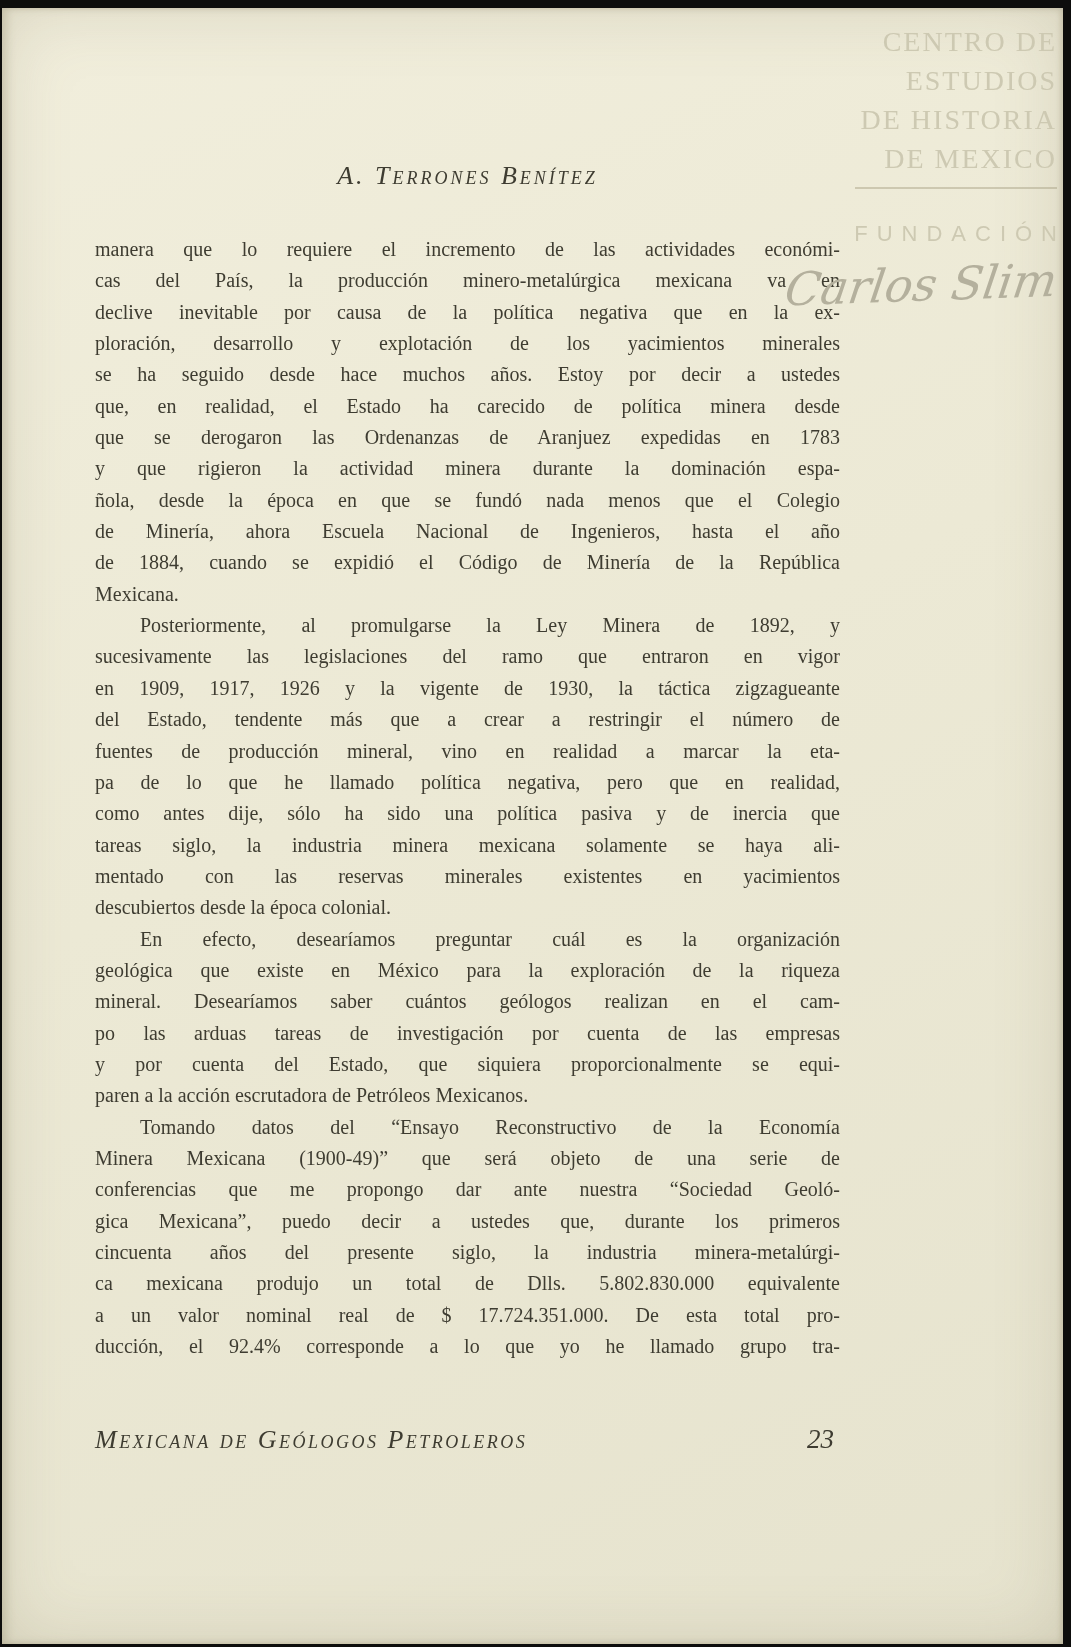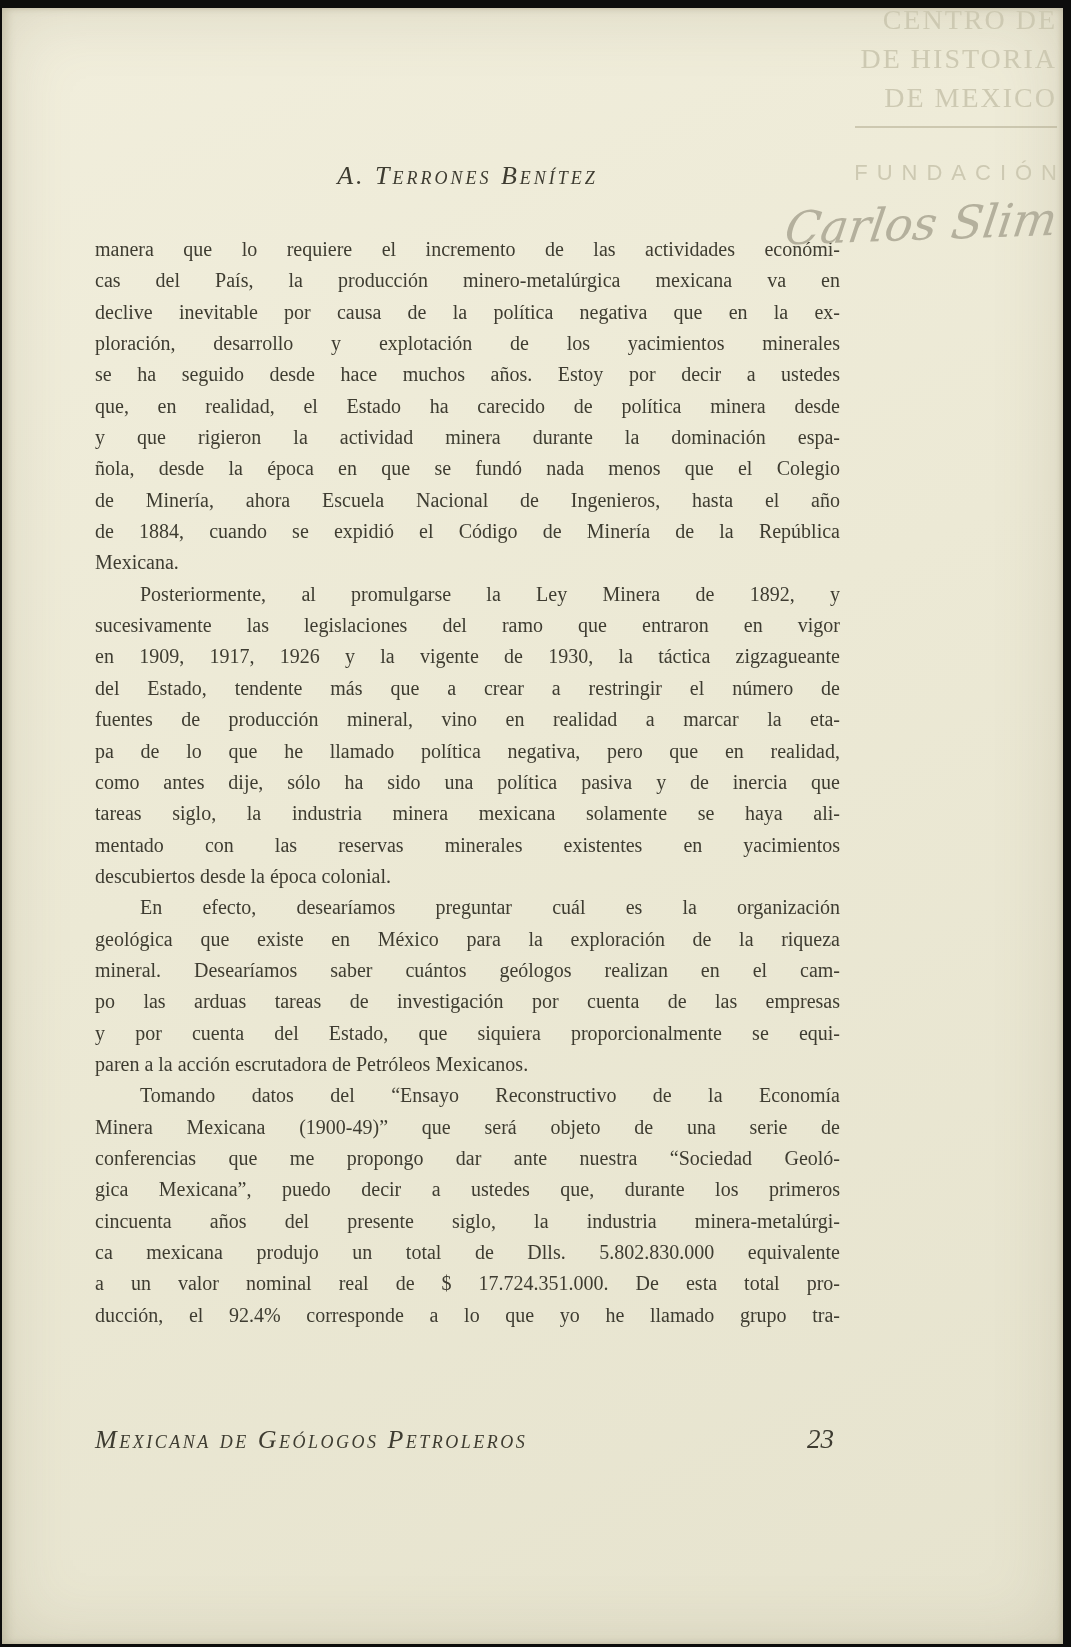--- a/index.html
+++ b/index.html
@@ -29,21 +29,21 @@
   .line.flush{text-align-last:left;}
   .footer-row{
     position:absolute;top:1416px;left:93px;width:745px;
     display:flex;justify-content:space-between;align-items:baseline;
     color:var(--ink,#3e3c31);
     font-style:italic;
   }
   .footer-title{font-variant:small-caps;font-size:26px;letter-spacing:2.5px;}
   .page-number{font-size:27px;padding-right:6px;}
   .watermark{
-    position:absolute;top:0;right:14px;text-align:right;
+    position:absolute;top:22px;right:14px;text-align:right;
     color:var(--watermark-text,#cdc9b2);pointer-events:none;
   }
   .wm-line{font-size:28px;line-height:39px;letter-spacing:2px;}
   .wm-rule{
     width:202px;margin:9px 0 12px auto;border:0;
     border-top:2px solid rgba(163,158,128,.45);
   }
   .wm-fund{
     font-family:"Liberation Sans","DejaVu Sans",sans-serif;
     font-size:22px;letter-spacing:9px;margin-right:-9px;
@@ -64,20 +64,21 @@
   <div class="page">
     <div class="running-header">A. Terrones Benítez</div>
 
     <div class="body-text">
         <div class="line">manera que lo requiere el incremento de las actividades económi-</div>
         <div class="line">cas del País, la producción minero-metalúrgica mexicana va en</div>
         <div class="line">declive inevitable por causa de la política negativa que en la ex-</div>
         <div class="line">ploración, desarrollo y explotación de los yacimientos minerales</div>
         <div class="line">se ha seguido desde hace muchos años. Estoy por decir a ustedes</div>
         <div class="line">que, en realidad, el Estado ha carecido de política minera desde</div>
+        <div class="line">que se derogaron las Ordenanzas de Aranjuez expedidas en 1783</div>
         <div class="line">y que rigieron la actividad minera durante la dominación espa-</div>
         <div class="line">ñola, desde la época en que se fundó nada menos que el Colegio</div>
         <div class="line">de Minería, ahora Escuela Nacional de Ingenieros, hasta el año</div>
         <div class="line">de 1884, cuando se expidió el Código de Minería de la República</div>
         <div class="line flush">Mexicana.</div>
         <div class="line indent">Posteriormente, al promulgarse la Ley Minera de 1892, y</div>
         <div class="line">sucesivamente las legislaciones del ramo que entraron en vigor</div>
         <div class="line">en 1909, 1917, 1926 y la vigente de 1930, la táctica zigzagueante</div>
         <div class="line">del Estado, tendente más que a crear a restringir el número de</div>
         <div class="line">fuentes de producción mineral, vino en realidad a marcar la eta-</div>
@@ -104,20 +105,21 @@
 
     <div class="footer-row">
       <span class="footer-title">Mexicana de Geólogos Petroleros</span>
       <span class="page-number">23</span>
     </div>
   </div>
 
   <div class="watermark">
     <div>
         <div class="wm-line">CENTRO DE</div>
+        <div class="wm-line">ESTUDIOS</div>
         <div class="wm-line">DE HISTORIA</div>
         <div class="wm-line">DE MEXICO</div>
       </div>
     <hr class="wm-rule">
     <div class="wm-fund">FUNDACIÓN</div>
     <div class="wm-sig">Carlos Slim</div>
   </div>
 </div>
 
 </body></html>

